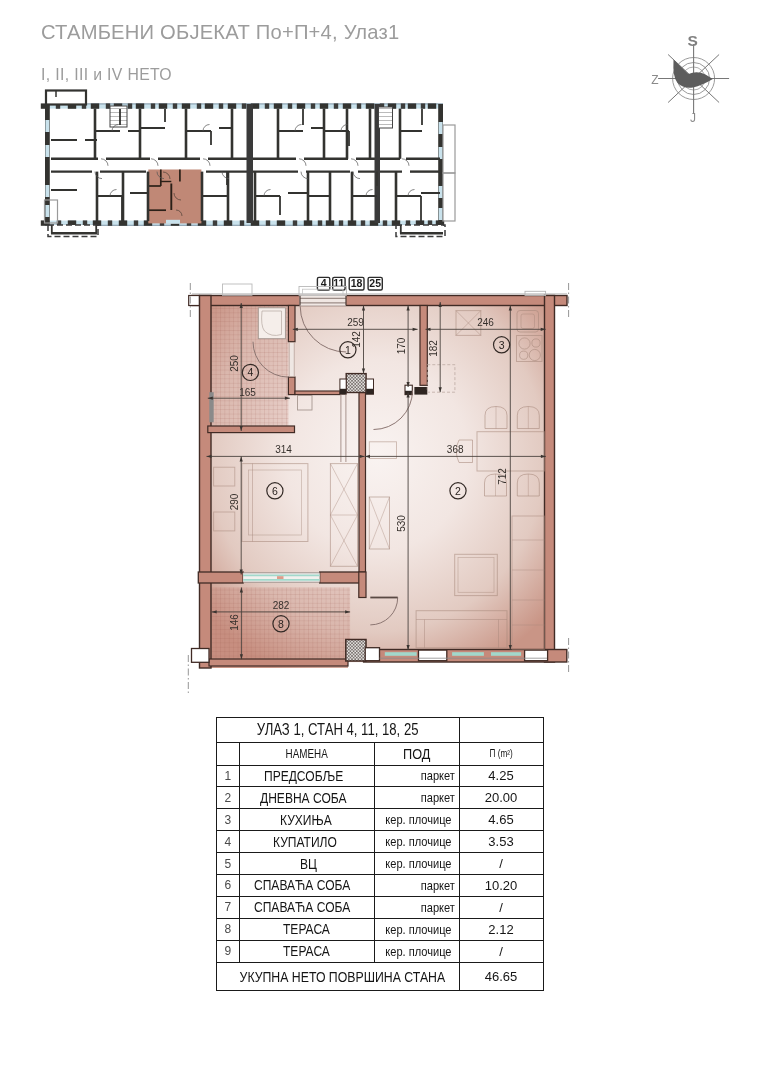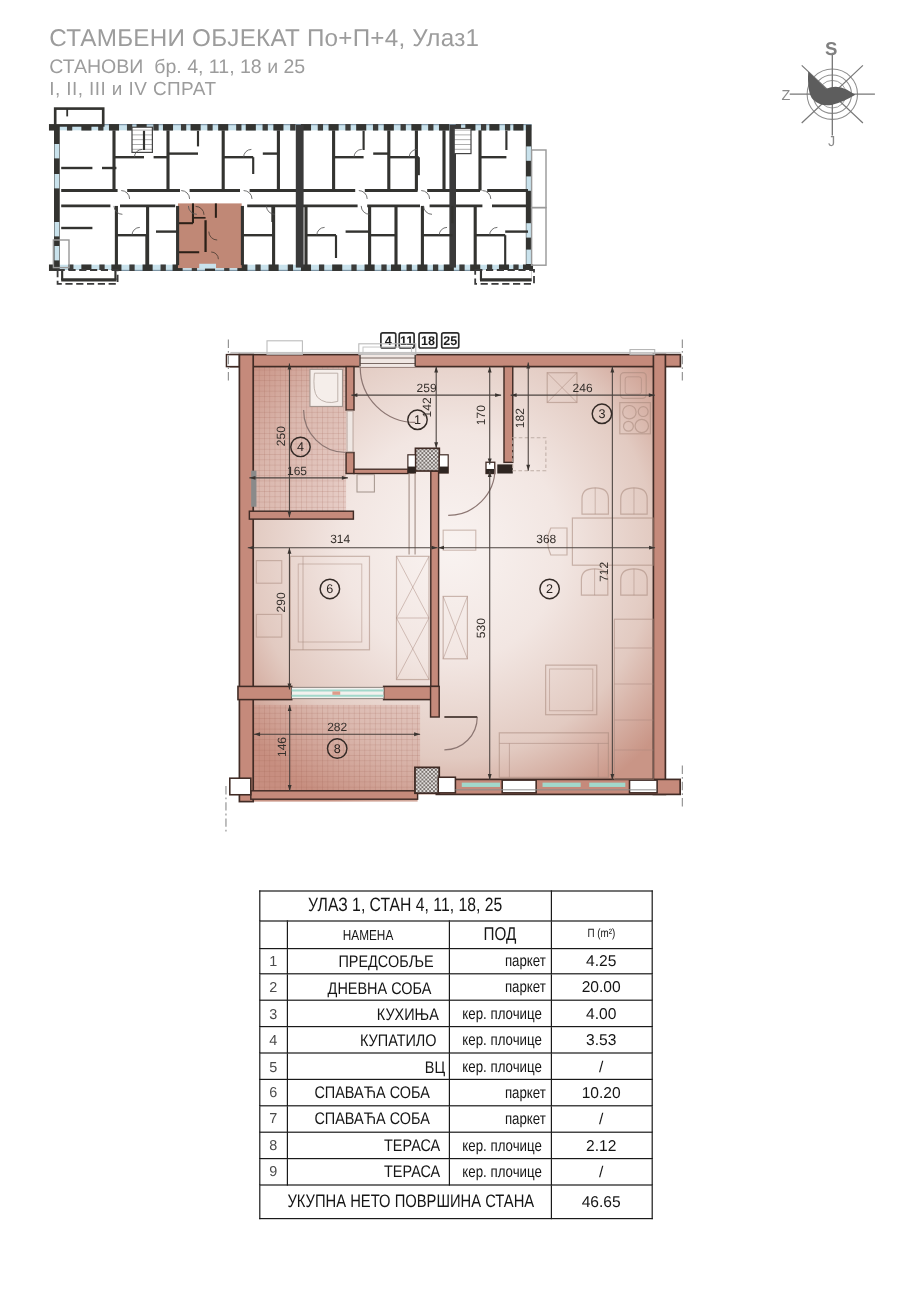--- a/index.html
+++ b/index.html
@@ -1,35 +1,34 @@
 <!DOCTYPE html>
 <html><head><meta charset="utf-8">
 <style>
 html,body{margin:0;padding:0;background:#fff;}
 #page{position:relative;width:731px;height:1080px;background:#fff;overflow:hidden;font-family:"Liberation Sans",sans-serif;}
 .t1{position:absolute;left:41px;top:21px;font-size:20.2px;color:#9c9c9c;letter-spacing:0.2px;white-space:nowrap;}
 .t2{position:absolute;left:41px;top:47px;font-size:16.3px;color:#9c9c9c;white-space:nowrap;}
 .t3{position:absolute;left:41px;top:66px;font-size:15.8px;letter-spacing:0.35px;color:#9c9c9c;white-space:nowrap;}
-table.tb{position:absolute;left:215.5px;top:742px;border-collapse:collapse;table-layout:fixed;width:327px;color:#151515;}
+table.tb{position:absolute;left:215.5px;top:717px;border-collapse:collapse;table-layout:fixed;width:327px;color:#151515;}
 table.tb td{border:1px solid #1a1a1a;padding:0;text-align:center;vertical-align:middle;overflow:hidden;white-space:nowrap;}
-table.tb td.nm{text-align:right;padding-left:6px;font-size:14px;}
+table.tb td.nm{text-align:center;padding-left:6px;font-size:14px;}
 table.tb td.no{font-size:12px;color:#4a4a4a;}
 table.tb td.pd{font-size:13.5px;text-align:right;}
 table.tb td.vl{font-size:13px;}
 .sx{display:inline-block;transform:scaleX(0.82);transform-origin:center center;}
 .sxl{display:inline-block;transform:scaleX(0.86);transform-origin:left center;}
 </style></head>
 <body>
 <div id="page">
 
 <div class="t1">СТАМБЕНИ ОБЈЕКАТ По+П+4, Улаз1</div>
 
-<div class="t2">СТАНОВИ&nbsp; бр. 4, 11, 18 и 25</div>
-
-<div class="t3">I, II, III и IV СПРАТ</div>
+
+<div class="t3">I, II, III и IV НЕТО</div>
 <svg width="763" height="1080" viewBox="0 0 763 1080" xmlns="http://www.w3.org/2000/svg" style="position:absolute;left:0;top:0">
 <defs>
 <radialGradient id="wash" cx="50%" cy="43%" r="64%">
  <stop offset="0%" stop-color="#f9f3f1"></stop>
  <stop offset="40%" stop-color="#f2e6e2"></stop>
  <stop offset="74%" stop-color="#e2cac1"></stop>
  <stop offset="100%" stop-color="#c99586"></stop>
 </radialGradient>
 <pattern id="tile" width="4.4" height="4.4" patternUnits="userSpaceOnUse">
  <rect width="4.4" height="4.4" fill="rgba(190,120,104,0.22)"></rect>
@@ -581,21 +580,21 @@
 <tr style="height:21.9px">
           <td class="no">2</td>
           <td class="nm"><span class="sxl">ДНЕВНА СОБА</span></td>
           <td class="pd"><span class="sx">паркет</span></td>
           <td class="vl">20.00</td>
         </tr>
 <tr style="height:21.9px">
           <td class="no">3</td>
           <td class="nm"><span class="sxl">КУХИЊА</span></td>
           <td class="pd"><span class="sx">кер. плочице</span></td>
-          <td class="vl">4.00</td>
+          <td class="vl">4.65</td>
         </tr>
 <tr style="height:21.9px">
           <td class="no">4</td>
           <td class="nm"><span class="sxl">КУПАТИЛО</span></td>
           <td class="pd"><span class="sx">кер. плочице</span></td>
           <td class="vl">3.53</td>
         </tr>
 <tr style="height:21.9px">
           <td class="no">5</td>
           <td class="nm"><span class="sxl">ВЦ</span></td>

